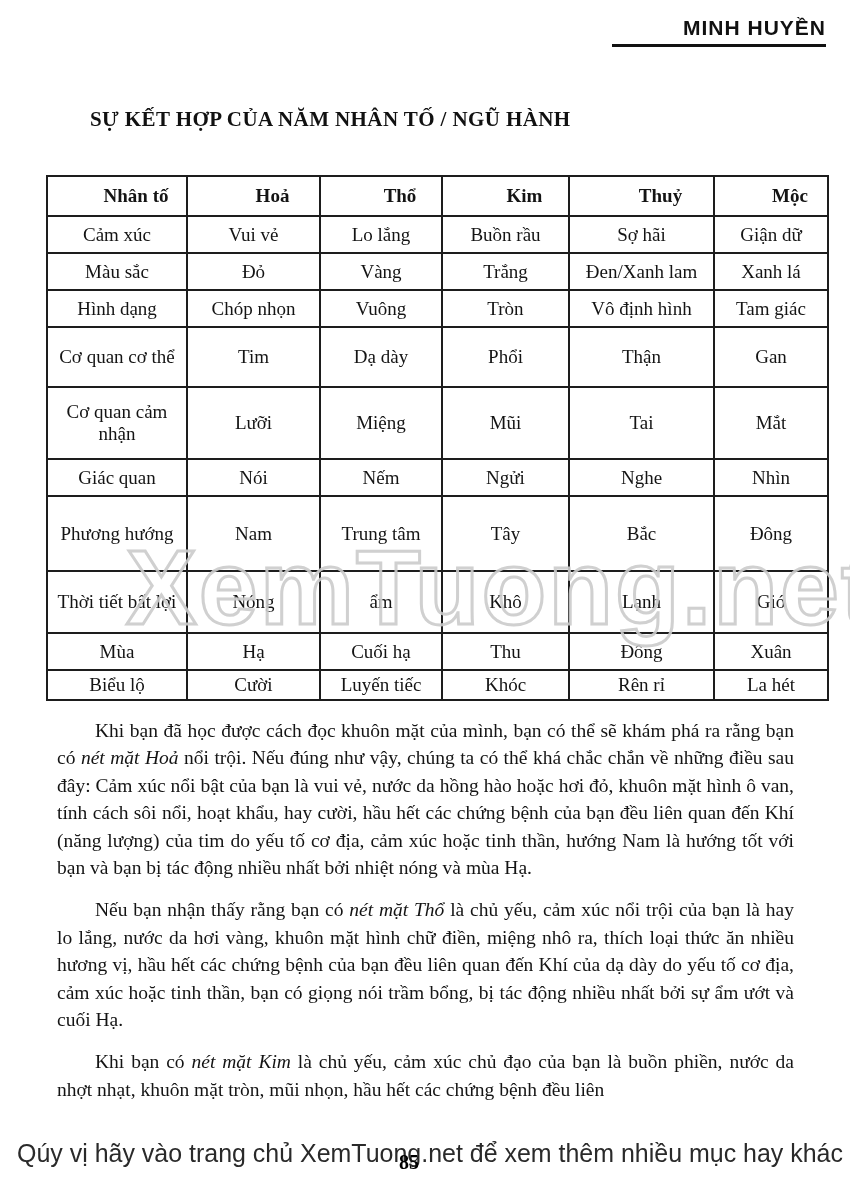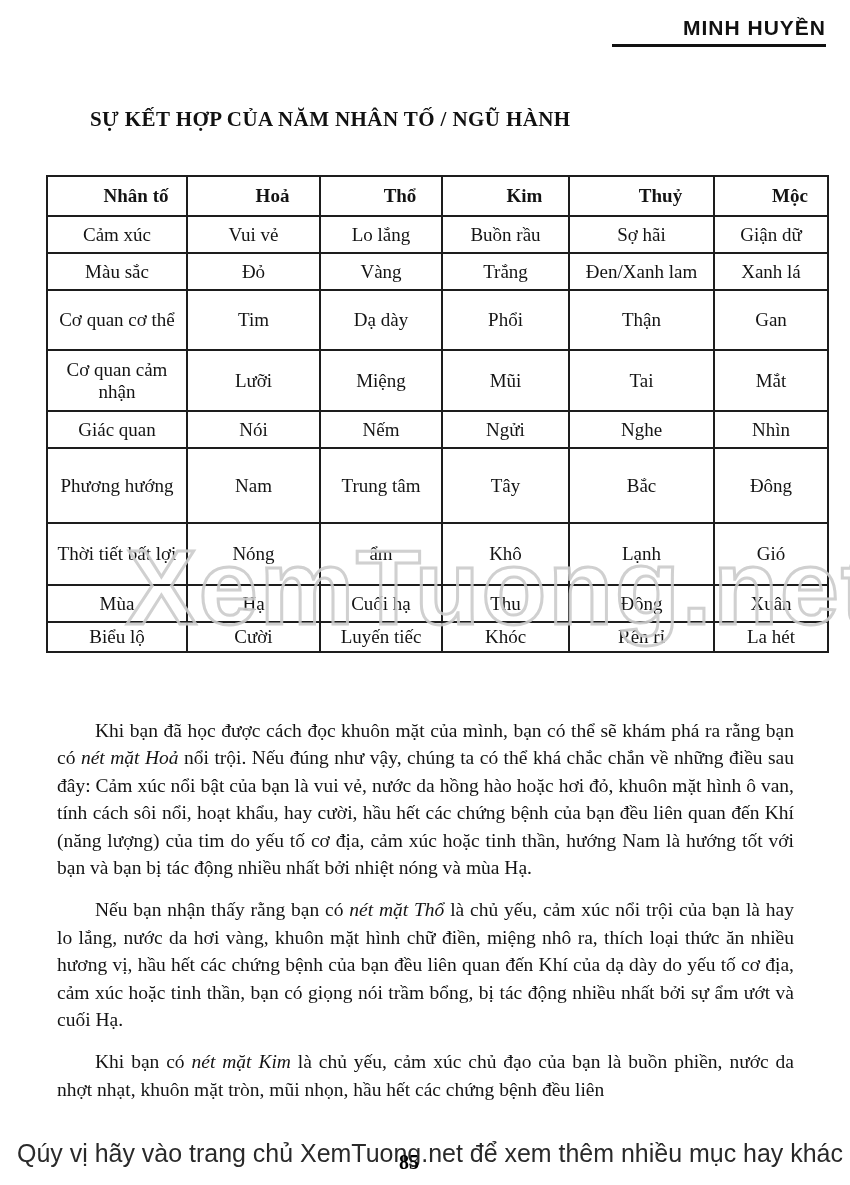--- a/index.html
+++ b/index.html
@@ -104,29 +104,37 @@
           <td>Giận dữ</td>
         </tr>
         <tr style="height: 37px;">
           <td>Màu sắc</td>
           <td>Đỏ</td>
           <td>Vàng</td>
           <td>Trắng</td>
           <td>Đen/Xanh lam</td>
           <td>Xanh lá</td>
         </tr>
+        <tr style="height: 37px;">
+          <td>Hình dạng</td>
+          <td>Chóp nhọn</td>
+          <td>Vuông</td>
+          <td>Tròn</td>
+          <td>Vô định hình</td>
+          <td>Tam giác</td>
+        </tr>
         <tr style="height: 60px; margin-left: 39px;">
           <td>Cơ quan cơ thể</td>
           <td>Tim</td>
           <td>Dạ dày</td>
           <td>Phổi</td>
           <td>Thận</td>
           <td>Gan</td>
         </tr>
-        <tr style="height: 61px;">
+        <tr style="height: 72px;">
           <td>Cơ quan cảm nhận</td>
           <td>Lưỡi</td>
           <td>Miệng</td>
           <td>Mũi</td>
           <td>Tai</td>
           <td>Mắt</td>
         </tr>
         <tr style="height: 37px;">
           <td>Giác quan</td>
           <td>Nói</td>

